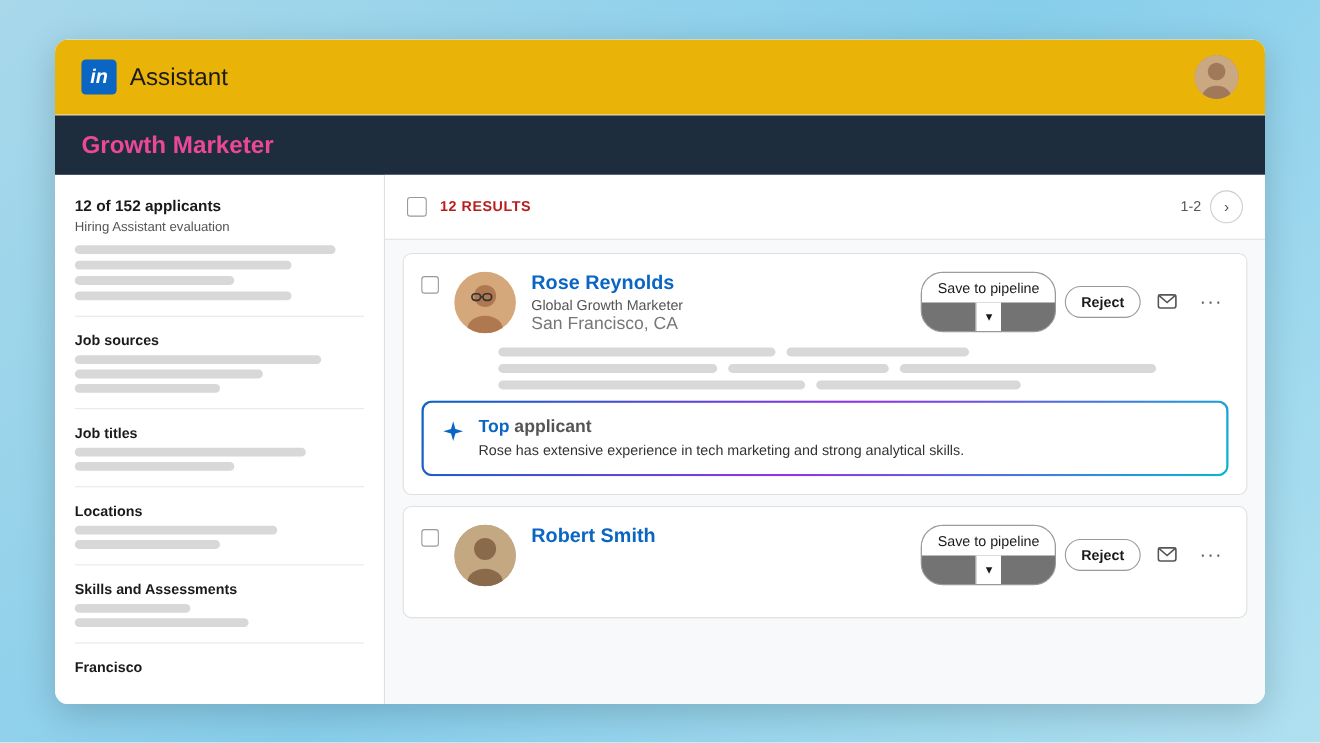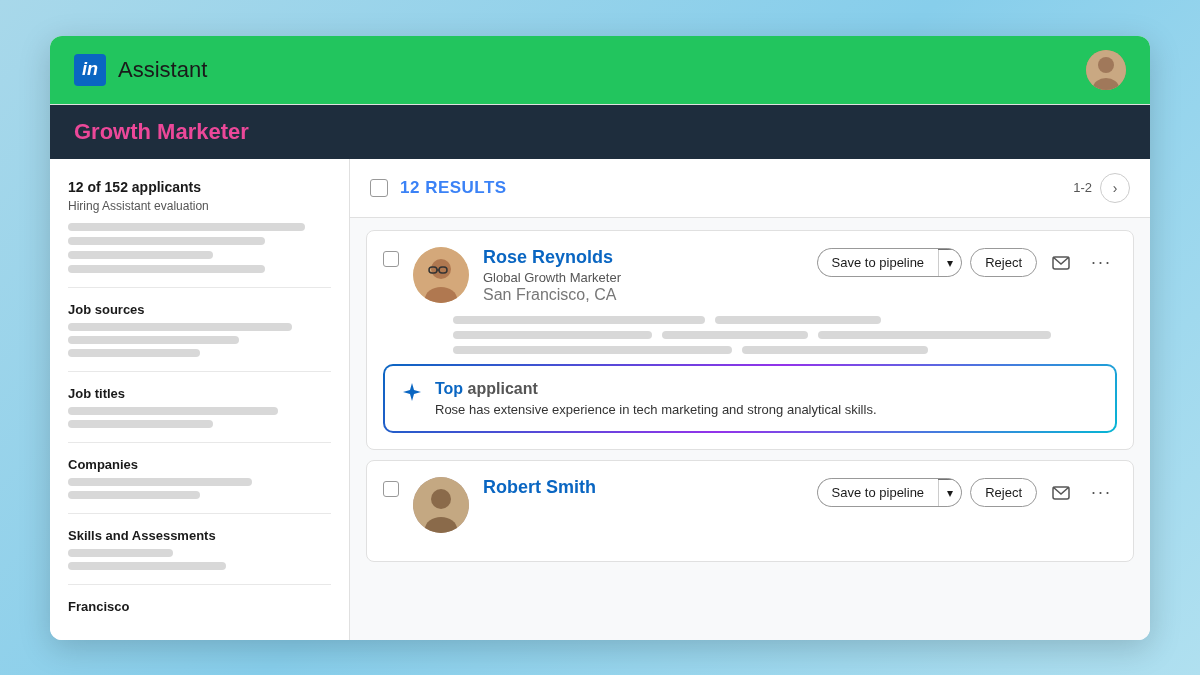--- a/index.html
+++ b/index.html
@@ -17,21 +17,21 @@
       border-radius: 12px;
       box-shadow: 0 8px 32px rgba(0,0,0,0.18);
       overflow: hidden;
     }
     
     .header {
       display: flex;
       align-items: center;
       justify-content: space-between;
       padding: 14px 24px;
-      background: #22c55e;
+      background: #eab308;
       border-bottom: 1px solid #e0e0e0;
     }
     .header-left {
       display: flex;
       align-items: center;
       gap: 12px;
     }
     .linkedin-logo {
       width: 32px;
       height: 32px;
@@ -143,23 +143,23 @@
       gap: 12px;
     }
     .checkbox-placeholder {
       width: 18px;
       height: 18px;
       border: 1.5px solid #999;
       border-radius: 3px;
       background: #fff;
     }
     .results-label {
-      font-size: 17px;
+      font-size: 13px;
       font-weight: 700;
-      color: #3b82f6;
+      color: #b91c1c;
       letter-spacing: 0.5px;
     }
     .results-right {
       display: flex;
       align-items: center;
       gap: 8px;
     }
     .pagination-text {
       font-size: 13px;
       color: #555;
@@ -237,20 +237,21 @@
       gap: 8px;
       flex-shrink: 0;
     }
     .btn-pipeline {
       display: flex;
       align-items: center;
       border: 1.5px solid #999;
       border-radius: 20px;
       overflow: hidden;
       background: #737373;
+      flex-direction: column;
     }
     .btn-pipeline-main {
       padding: 6px 14px;
       font-size: 13px;
       font-weight: 500;
       color: #1a1a1a;
       background: #fff;
       border: none;
       cursor: pointer;
     }
@@ -259,21 +260,21 @@
       font-size: 12px;
       color: #1a1a1a;
       background: #fff;
       border: none;
       border-left: 1px solid #ccc;
       cursor: pointer;
     }
     .btn-reject {
       padding: 6px 14px;
       font-size: 13px;
-      font-weight: 400;
+      font-weight: 700;
       color: #1a1a1a;
       background: #fff;
       border: 1.5px solid #999;
       border-radius: 20px;
       cursor: pointer;
     }
     .btn-icon {
       width: 32px;
       height: 32px;
       display: flex;
@@ -340,21 +341,21 @@
       <hr class="sidebar-divider">
 
       <div class="sidebar-filter-block">
         <span class="filter-label">Job titles</span>
         <div style="width:80%;height:8px;border-radius:4px;background:#d8d8d8;margin-bottom:5px;"></div>
         <div style="width:55%;height:8px;border-radius:4px;background:#d8d8d8;margin-bottom:5px;"></div>
       </div>
       <hr class="sidebar-divider">
 
       <div class="sidebar-filter-block">
-        <span class="filter-label">Companies</span>
+        <span class="filter-label">Locations</span>
         <div style="width:70%;height:8px;border-radius:4px;background:#d8d8d8;margin-bottom:5px;"></div>
         <div style="width:50%;height:8px;border-radius:4px;background:#d8d8d8;margin-bottom:5px;"></div>
       </div>
       <hr class="sidebar-divider">
 
       <div class="sidebar-filter-block">
         <span class="filter-label">Skills and Assessments</span>
         <div style="width:40%;height:8px;border-radius:4px;background:#d8d8d8;margin-bottom:5px;"></div>
         <div style="width:60%;height:8px;border-radius:4px;background:#d8d8d8;margin-bottom:5px;"></div>
       </div>

